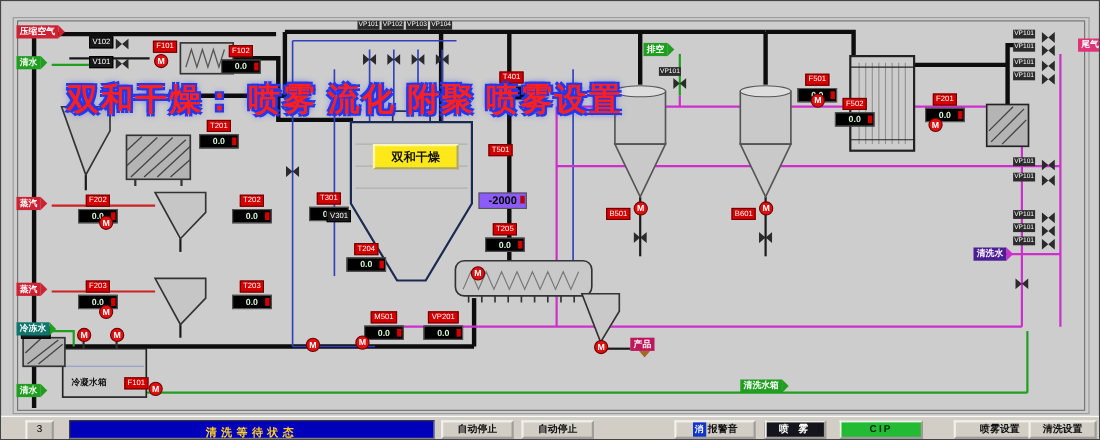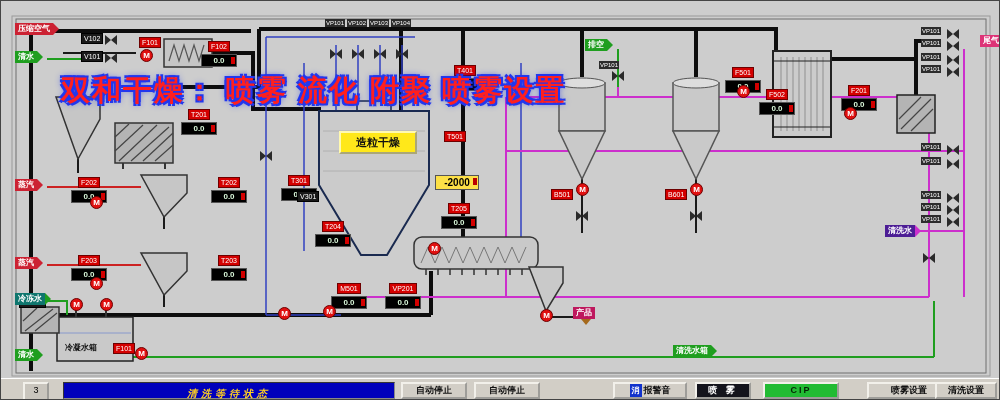--- a/index.html
+++ b/index.html
@@ -15,21 +15,21 @@
   
   #diagram{position:absolute;left:0;top:0;z-index:1;pointer-events:none;}
   #overlay{position:absolute;left:0;top:0;width:1000px;height:400px;z-index:5;}
   
   .inst{position:absolute;width:40px;text-align:center;}
   .inst .tag{display:inline-block;background:#d40000;color:#fff;font-size:7px;line-height:9px;
              padding:0 2px;border:1px solid #6d0000;cursor:pointer;}
   .inst .val{position:relative;width:34px;margin:1px auto 0;background:#000;color:#d9f7d9;
              font-size:8px;font-weight:bold;line-height:11px;border:1px solid #555;}
   .inst .val::after{content:"";position:absolute;right:1px;top:2px;width:4px;height:7px;background:#d40000;}
-  .inst.yellow .val{width:42px;background:#fde047;color:#000;font-size:10px;line-height:13px;margin-top:32px;}
+  .inst.yellow .val{width:42px;background:#8b5cf6;color:#000;font-size:10px;line-height:13px;margin-top:32px;}
   .inst.yellow .val::after{background:#b00;}
   
   .lbl{position:absolute;font-size:7px;line-height:9px;padding:0 2px;white-space:nowrap;}
   .lbl.tag{background:#d40000;color:#fff;border:1px solid #6d0000;}
   .lbl.dark{background:#191919;color:#fff;border:1px solid #000;}
   .lbl.mini{background:#2c2c2c;color:#fff;font-size:6px;line-height:8px;padding:0 1px;}
   .lbl.plain{background:transparent;color:#111;font-size:8px;font-weight:bold;}
   
   .src{position:absolute;color:#fff;font-size:8px;font-weight:bold;line-height:12px;height:12px;
        padding:0 3px;white-space:nowrap;}
@@ -48,21 +48,21 @@
   
   .estop{position:absolute;left:338px;top:130px;width:78px;height:23px;z-index:4;
          background:#ffe81a;border:2px outset #fff9b0;font-size:11px;font-weight:bold;color:#101010;
          font-family:inherit;cursor:pointer;}
   
   .bottombar{position:absolute;left:0;top:377px;width:1000px;height:23px;z-index:8;
              background:#d2cec6;border-top:1px solid #fff;}
   .page-btn{position:absolute;left:22px;top:3px;width:22px;height:15px;background:#c9c5bd;
             border:2px outset #f2f0ea;font-size:9px;text-align:center;line-height:12px;cursor:pointer;}
   .statusbar{position:absolute;left:62px;top:3px;width:330px;height:15px;background:#0000bb;
-             border:1px inset #888;text-align:center;font-style:italic;}
+             border:1px inset #888;text-align:center;}
   .statusbar span{color:#ffd021;font-size:10px;font-weight:bold;line-height:15px;letter-spacing:4px;}
   .cbtn{position:absolute;top:3px;height:17px;background:#d2cec6;border:2px outset #f2f0ea;
         font-size:9px;font-weight:bold;color:#101010;font-family:inherit;cursor:pointer;padding:0;line-height:13px;}
   .cbtn.spray{background:#14141c;color:#fff;letter-spacing:3px;}
   .cbtn.cip{background:#22bb33;color:#052505;letter-spacing:2px;}
   .mute-ico{display:inline-block;background:#1133cc;color:#fff;padding:0 2px;margin-right:2px;font-size:8px;}
 </style>
 </head>
 <body>
 
@@ -296,21 +296,21 @@
       <div class="motor" style="left: 539px; top: 308px;">M</div>
       <div class="motor" style="left: 575px; top: 182px;">M</div>
       <div class="motor" style="left: 689px; top: 182px;">M</div>
       <div class="motor" style="left: 736px; top: 84px;">M</div>
       <div class="motor" style="left: 843px; top: 106px;">M</div>
       <div class="motor" style="left: 69px; top: 297px;">M</div>
       <div class="motor" style="left: 99px; top: 297px;">M</div>
       <div class="motor" style="left: 134px; top: 346px;">M</div>
     </div>
 
-  <button class="estop">造粒干燥</button>
+  <button class="estop">双和干燥</button>
 
   <div class="watermark">
     <span>双和干燥：</span><span class="slogan">喷雾 流化 附聚 喷雾设置</span>
   </div>
 
 
   <div class="bottombar">
     <div class="page-btn">3</div>
     <div class="statusbar">
       <span>清洗等待状态</span>

